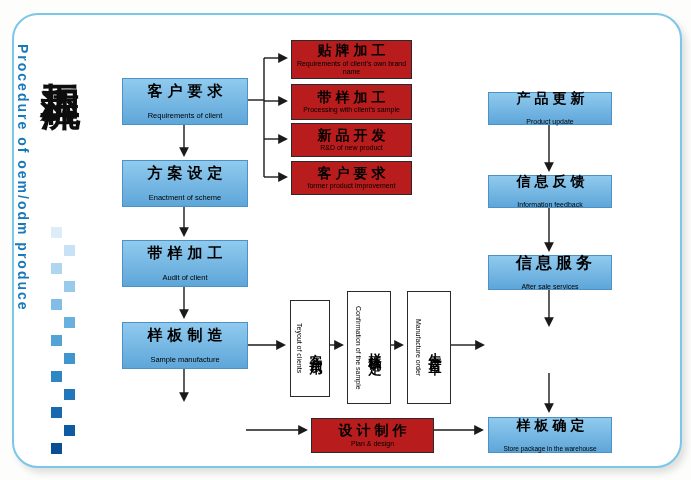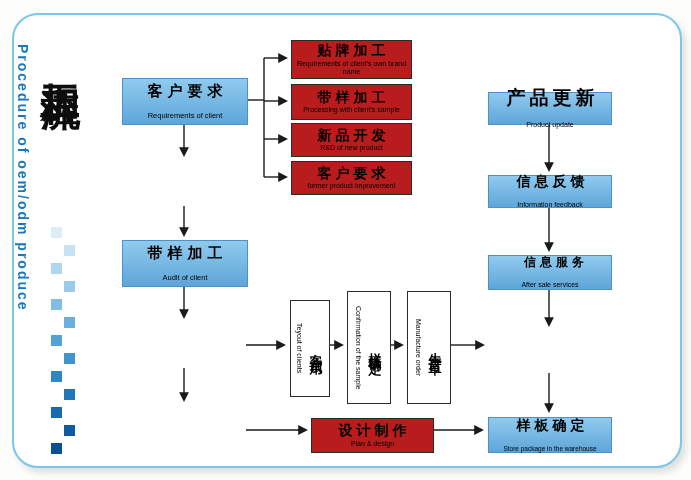--- a/index.html
+++ b/index.html
@@ -88,23 +88,31 @@
       <line x1="549" y1="207" x2="549" y2="250" marker-end="url(#ah)"></line>
       <line x1="549" y1="289" x2="549" y2="325" marker-end="url(#ah)"></line>
       <line x1="549" y1="373" x2="549" y2="411" marker-end="url(#ah)"></line>
     </g>
   </svg>
 
   <div class="bbox" style="left:122px;top:78px;width:124px;height:45px">
     <div class="zh">客户要求</div>
     <div class="en">Requirements of client</div>
   </div>
+  <div class="bbox" style="left:122px;top:160px;width:124px;height:45px">
+    <div class="zh">方案设定</div>
+    <div class="en">Enactment of scheme</div>
+  </div>
   <div class="bbox" style="left:122px;top:240px;width:124px;height:45px">
     <div class="zh">带样加工</div>
     <div class="en">Audit of client</div>
+  </div>
+  <div class="bbox" style="left:122px;top:322px;width:124px;height:45px">
+    <div class="zh">样板制造</div>
+    <div class="en">Sample manufacture</div>
   </div>
 
   <div class="wbox" style="left:291px;top:40px;width:119px;height:37px">
     <div class="zh">贴牌加工</div>
     <div class="en">Requirements of client’s own brand name</div>
   </div>
   <div class="wbox" style="left:291px;top:84px;width:119px;height:34px">
     <div class="zh">带样加工</div>
     <div class="en">Processing with client’s sample</div>
   </div>
@@ -124,29 +132,29 @@
   <div class="vbox" style="left:347px;top:291px;width:42px;height:111px">
     <span class="en">Confirmation of the sample</span>
     <span class="zh">样板确定</span>
   </div>
   <div class="vbox" style="left:407px;top:291px;width:42px;height:111px">
     <span class="en">Manufacture order</span>
     <span class="zh">生产订单</span>
   </div>
 
   <div class="bbox" style="left:488px;top:92px;width:122px;height:31px">
-    <div class="zh" style="font-size:19px;letter-spacing:4px;">产品更新</div>
+    <div class="zh" style="font-size:14px;letter-spacing:4px;">产品更新</div>
     <div class="en" style="font-size:7px;">Product update</div>
   </div>
   <div class="bbox" style="left:488px;top:175px;width:122px;height:31px">
     <div class="zh" style="font-size:14px;letter-spacing:4px;font-family:Liberation Serif, serif;">信息反馈</div>
     <div class="en" style="font-size:7px;">Information feedback</div>
   </div>
   <div class="bbox" style="left:488px;top:255px;width:122px;height:33px">
-    <div class="zh" style="font-size:12px;letter-spacing:4px;margin-left:12px;">信息服务</div>
+    <div class="zh" style="font-size:16px;letter-spacing:4px;margin-left:12px;">信息服务</div>
     <div class="en" style="font-size:7px;">After sale services</div>
   </div>
   <div class="bbox" style="left:488px;top:417px;width:122px;height:34px">
     <div class="zh" style="font-size:14px;letter-spacing:4px;">样板确定</div>
     <div class="en" style="font-size:6.5px;">Store package in the warehouse</div>
   </div>
 
   <div class="wbox" style="left:311px;top:418px;width:121px;height:33px">
     <div class="zh">设计制作</div>
     <div class="en">Plan &amp; design</div>

